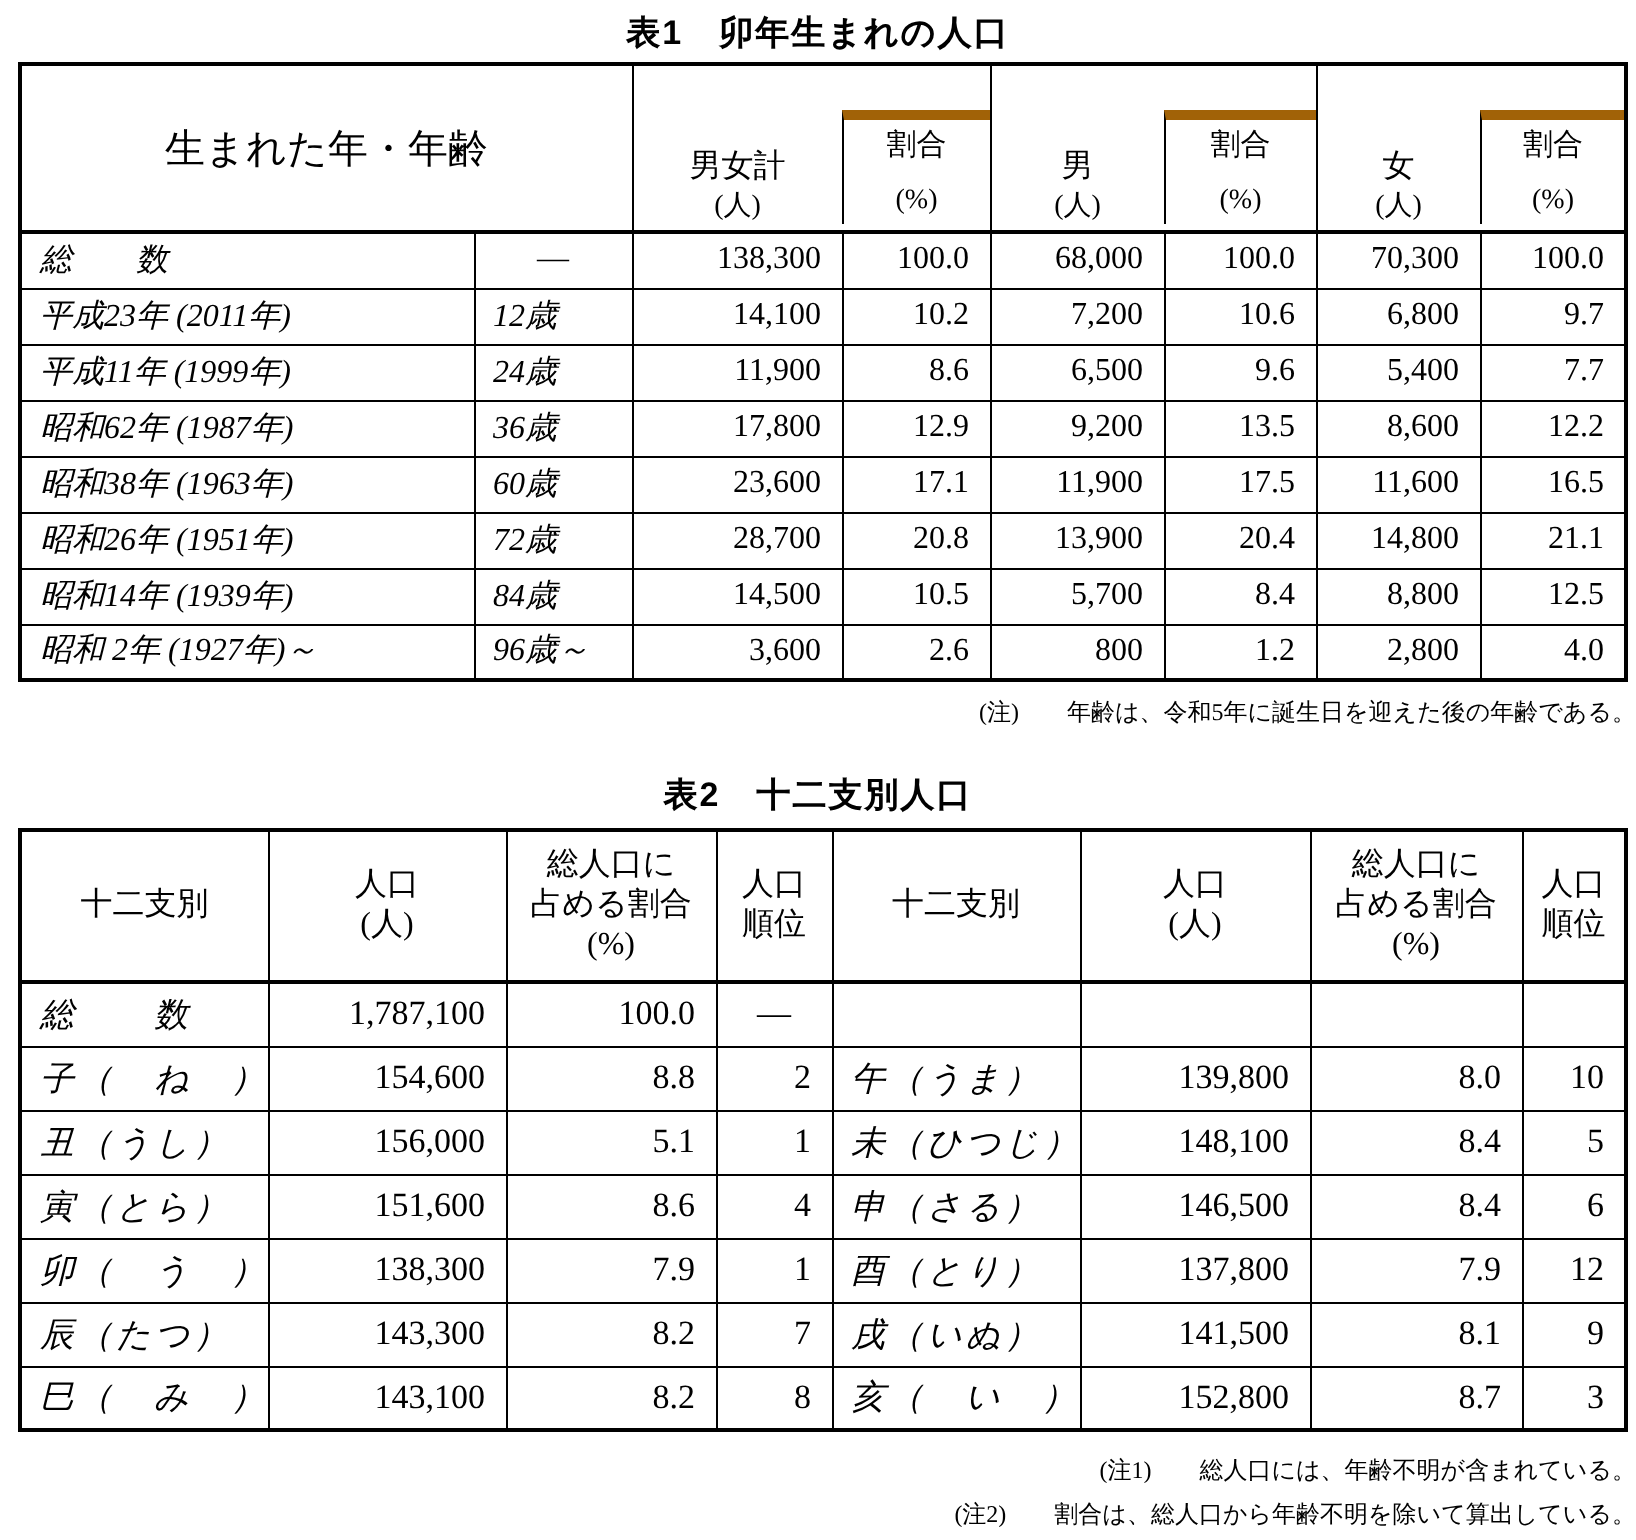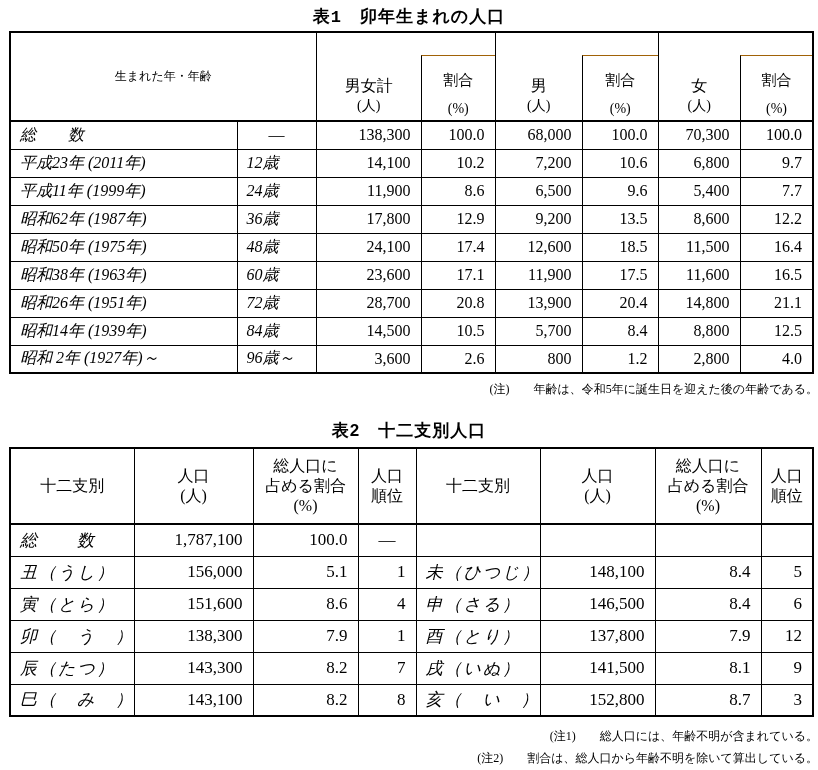--- a/index.html
+++ b/index.html
@@ -5,47 +5,47 @@
   html,body{margin:0;padding:0;}
   body{
     width:818px;height:770px;overflow:hidden;
     background:#ffffff;color:#000000;
     font-family:"Liberation Serif","DejaVu Serif",serif;
   }
   .title{
     font-family:"Liberation Sans","DejaVu Sans",sans-serif;
     font-weight:bold;font-size:17px;text-align:center;letter-spacing:1px;
   }
-  #title1{padding-top:5px;font-family:Liberation Mono, monospace;}
+  #title1{padding-top:5px;}
   #title2{margin-top:19px;}
   table{
     border-collapse:collapse;table-layout:fixed;
     margin-left:9px;border:2px solid #000;
   }
   th,td{border:1px solid #000;overflow:hidden;white-space:nowrap;vertical-align:middle;}
   thead th{border-bottom:2px solid #000;font-weight:normal;}
   #t1{width:803px;margin-top:3px;}
   #t2{width:803px;margin-top:5px;}
   #t1 thead tr{height:70px;}
   #t2 thead tr{height:76px;}
   #t1 tbody tr{height:28px;}
   #t2 tbody tr{height:32px;}
   #t1 tbody td{font-size:16px;}
   #t2 tbody td{font-size:17px;}
-  .hy{font-size:12px;text-align:center;}
+  .hy{font-size:20px;text-align:center;}
   .hg{border-right:none;padding:0;}
   .hs{border-left:none;padding:0;vertical-align:top;}
   .gwrap{height:100%;display:flex;flex-direction:column;justify-content:space-between;align-items:center;padding:7px 0 3px;margin-top:33px;}
   .glabel{font-size:16px;}
   .gunit{font-size:14px;}
   .sub{
     margin-top:22px;height:46px;
-    border-top:1px solid #a16207;border-left:1px solid #000;
+    border-top:5px solid #a16207;border-left:1px solid #000;
     display:flex;flex-direction:column;justify-content:space-between;align-items:center;
-    padding:15px 0 3px;
+    padding:3px 0 3px;
   }
   .sub .glabel2{font-size:15px;}
   #t2 thead th{font-size:16px;text-align:center;line-height:20px;}
   .l{text-align:left;padding-left:9px;font-style:italic;}
   .r{text-align:right;padding-right:10px;}
   .c{text-align:center;}
   .zn{letter-spacing:2px;}
   .note{font-size:12px;margin-left:30px;line-height:21px;text-align:right;}
   #note1{margin-top:5px;}
   #note2a{margin-top:9px;}
@@ -148,30 +148,20 @@
           <td class="l">昭和62年 (1987年)</td>
           <td class="l">36歳</td>
           <td class="r">17,800</td>
           <td class="r">12.9</td>
           <td class="r">9,200</td>
           <td class="r">13.5</td>
           <td class="r">8,600</td>
           <td class="r">12.2</td>
         </tr>
         <tr>
-          <td class="l">昭和50年 (1975年)</td>
-          <td class="l">48歳</td>
-          <td class="r">24,100</td>
-          <td class="r">17.4</td>
-          <td class="r">12,600</td>
-          <td class="r">18.5</td>
-          <td class="r">11,500</td>
-          <td class="r">16.4</td>
-        </tr>
-        <tr>
           <td class="l">昭和38年 (1963年)</td>
           <td class="l">60歳</td>
           <td class="r">23,600</td>
           <td class="r">17.1</td>
           <td class="r">11,900</td>
           <td class="r">17.5</td>
           <td class="r">11,600</td>
           <td class="r">16.5</td>
         </tr>
         <tr>
@@ -263,20 +253,30 @@
           <td class="l zn">総　　数</td>
           <td class="r">1,787,100</td>
           <td class="r">100.0</td>
           <td class="c">―</td>
           <td class="l zn"></td>
           <td class="r"></td>
           <td class="r"></td>
           <td class="r"></td>
         </tr>
         <tr>
+          <td class="l zn">子（　ね　）</td>
+          <td class="r">154,600</td>
+          <td class="r">8.8</td>
+          <td class="r">2</td>
+          <td class="l zn">午（うま）</td>
+          <td class="r">139,800</td>
+          <td class="r">8.0</td>
+          <td class="r">10</td>
+        </tr>
+        <tr>
           <td class="l zn">丑（うし）</td>
           <td class="r">156,000</td>
           <td class="r">5.1</td>
           <td class="r">1</td>
           <td class="l zn">未（ひつじ）</td>
           <td class="r">148,100</td>
           <td class="r">8.4</td>
           <td class="r">5</td>
         </tr>
         <tr>

